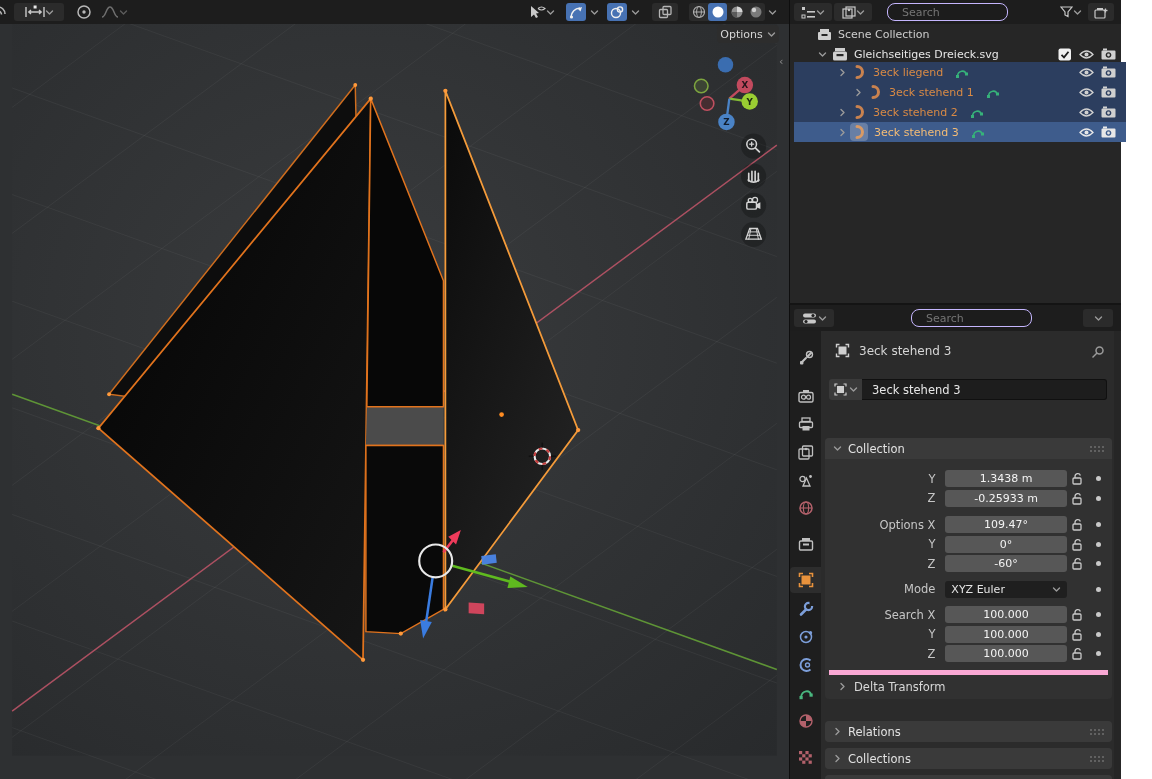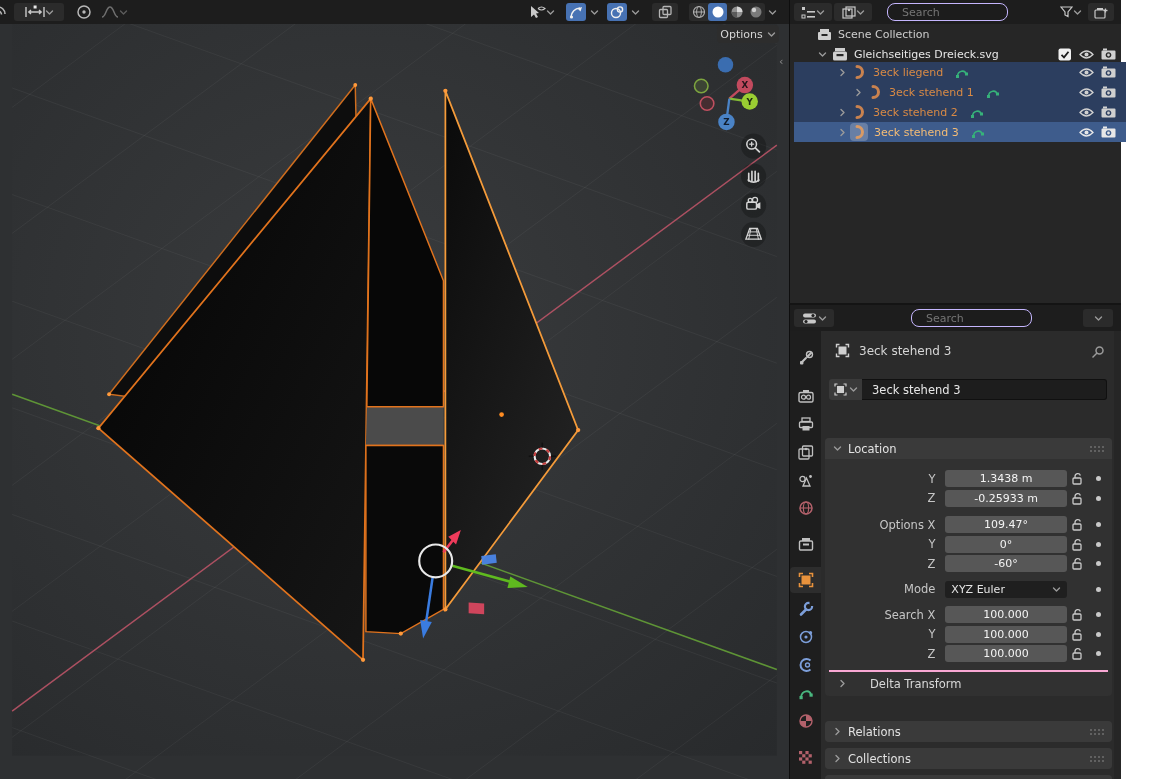--- a/index.html
+++ b/index.html
@@ -47,21 +47,21 @@
   .panel-h.closed{border-radius:4px;}
   .panel-h .spacer{flex:1;}
   .trow{display:flex;align-items:center;height:19.5px;}
   .trow .tl{width:108px;text-align:right;padding-right:10px;color:#c6c6c6;font-size:11.5px;white-space:nowrap;}
   .trow .tf{width:123px;height:17px;background:#575757;border-radius:3px;color:#f4f4f4;text-align:center;line-height:17px;font-size:11px;}
   .trow .tf.enum{background:#1f1f1f;display:flex;align-items:center;justify-content:space-between;padding:0 6px;box-sizing:border-box;width:123px;color:#e4e4e4;}
   .trow .lockc{width:22px;display:flex;justify-content:center;}
   .trow .dotc{width:20px;display:flex;justify-content:center;}
   .dot5{width:5px;height:5px;border-radius:50%;background:#c9c9c9;}
   .gap7{height:7px;}.gap6{height:6px;}
-  .subrow{display:flex;align-items:center;gap:23px;height:24px;margin-top:6px;border-top:2px solid #f9a8d4;padding-left:9px;color:#d8d8d8;font-size:11.5px;}
+  .subrow{display:flex;align-items:center;gap:7px;height:24px;margin-top:6px;border-top:5px solid #f9a8d4;padding-left:9px;color:#d8d8d8;font-size:11.5px;}
   .grip{opacity:.8;}
   text{font-family:"DejaVu Sans",sans-serif;}
 </style>
 </head>
 <body>
 <div id="app">
 
 <div id="viewport">
   <svg id="vp-svg" width="789" height="755" viewBox="0 24 789 779">
     <defs>
@@ -658,21 +658,21 @@
       <div class="namefield">
         <span>3eck stehend 3</span>
       </div>
     </div>
 
     <div class="panel" style="top:107px">
       <div class="panel-h">
         <svg class="chev" viewBox="0 0 9 9">
               <path d="M1.5 3 L4.5 6 L7.5 3"></path>
             </svg>
-        <span>Location</span>
+        <span>Collection</span>
         <span class="spacer"></span>
         <svg class="grip" width="15" height="8">
               <g fill="#7d7d7d">
                 <circle cx="2" cy="2" r="1"></circle>
                 <circle cx="6" cy="2" r="1"></circle>
                 <circle cx="10" cy="2" r="1"></circle>
                 <circle cx="14" cy="2" r="1"></circle>
                 <circle cx="2" cy="6" r="1"></circle>
                 <circle cx="6" cy="6" r="1"></circle>
                 <circle cx="10" cy="6" r="1"></circle>

